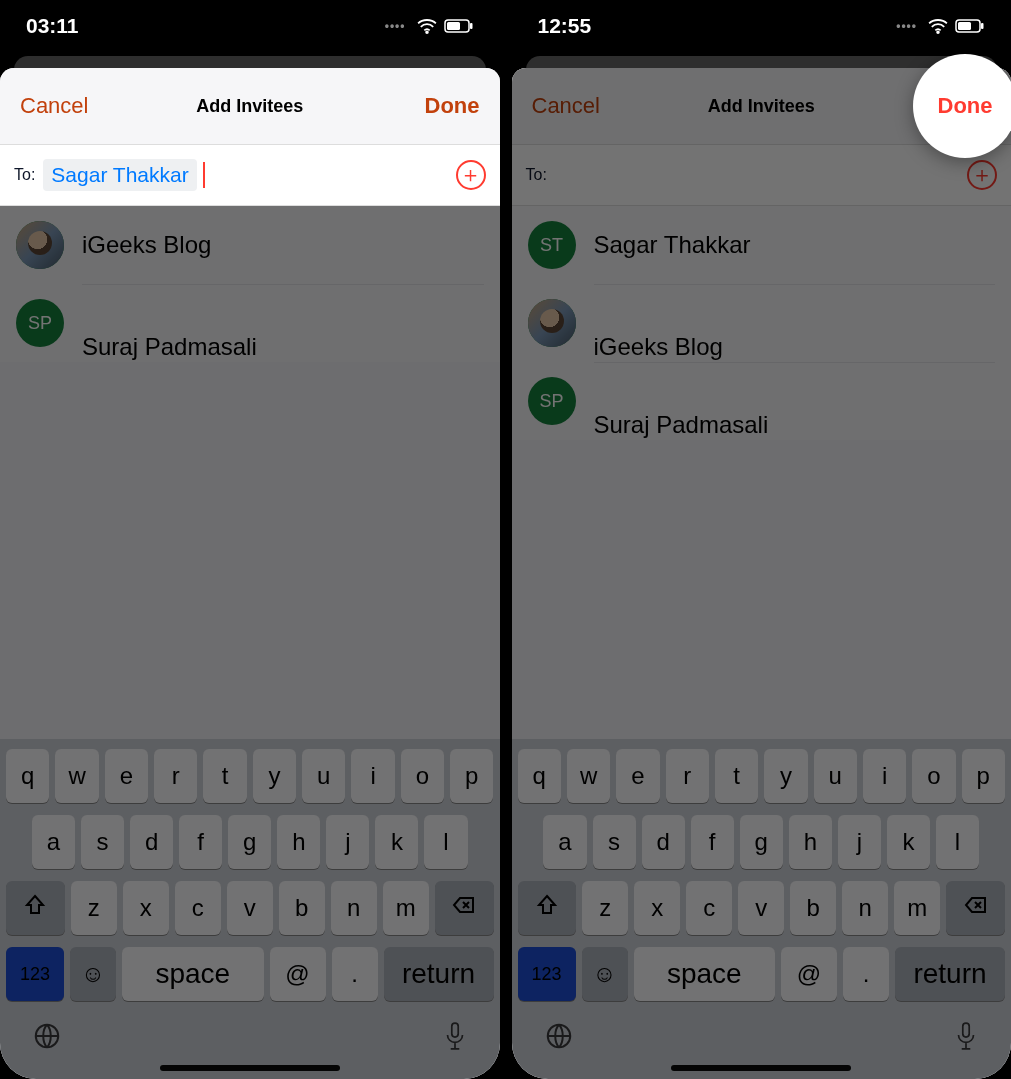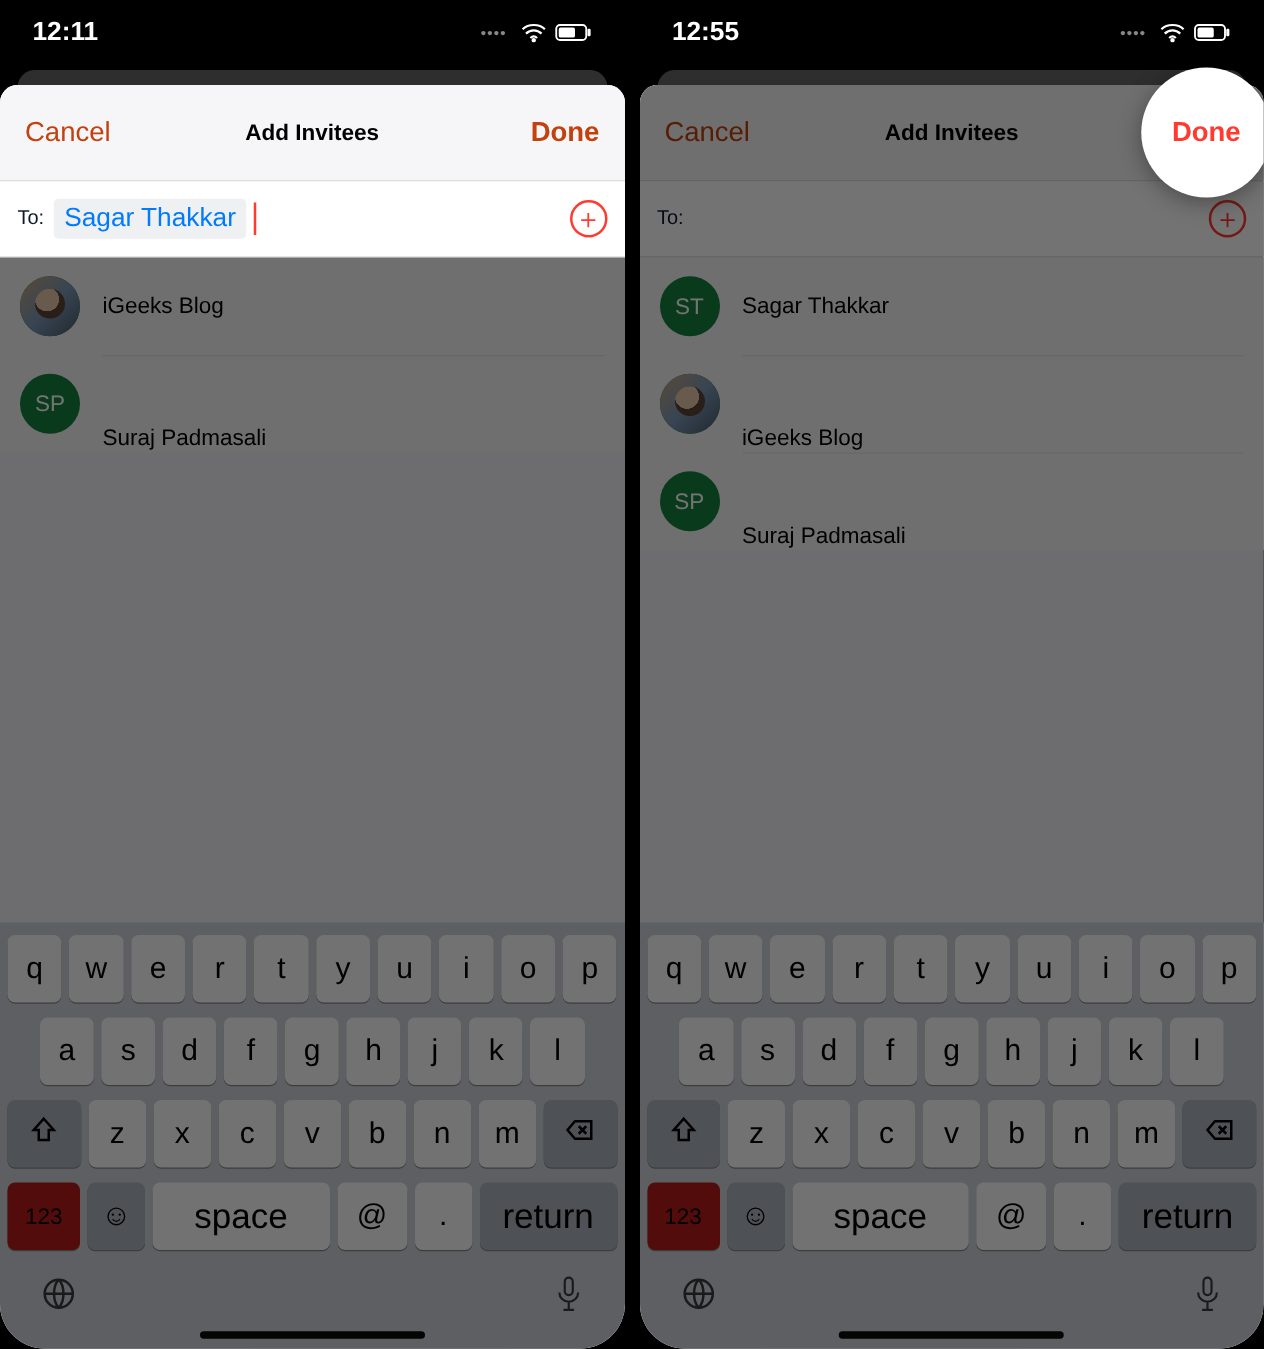--- a/index.html
+++ b/index.html
@@ -25,54 +25,54 @@
 
   .to-row { height: 62px; background: #fff; display: flex; align-items: center; padding: 0 14px; position: relative; border-top: 0.5px solid #ddd; border-bottom: 0.5px solid #ddd; }
   .to-label { color: #0f172a; font-size: 16px; margin-right: 8px; }
   .chip { background: #eef0f2; color: #007aff; font-size: 21px; padding: 4px 8px; border-radius: 4px; }
   .caret { width: 2px; height: 26px; background: #ff3b30; margin-left: 6px; animation: blink 1s steps(1) infinite; }
   @keyframes blink { 50% { opacity: 0; } }
   .plus-circle { position: absolute; right: 14px; width: 30px; height: 30px; border: 2px solid #ff3b30; border-radius: 50%; display: flex; align-items: center; justify-content: center; color: #ff3b30; font-size: 22px; line-height: 1; font-weight: 300; cursor: pointer; background: transparent; }
 
   .contacts { background: #f6f6f8; }
   .contact { height: 78px; display: flex; align-items: center; padding: 0 16px; gap: 18px; }
-  .contact .name { font-size: 18px; color: #000; border-bottom: 0.5px solid transparent; }
+  .contact .name { font-size: 24px; color: #000; border-bottom: 0.5px solid transparent; }
   .avatar { width: 48px; height: 48px; border-radius: 50%; background: #15803d; color: #fff; font-size: 18px; font-weight: 500; display: flex; align-items: center; justify-content: center; flex-shrink: 0; }
   .avatar.img { position: relative; overflow: hidden; }
   .avatar.img::before { content:""; position:absolute; inset:0; background: linear-gradient(135deg,#c9a47a 0%, #7d99b8 50%, #4a5b6a 100%); }
   .avatar.img::after { content:""; position:absolute; left:12px; top:10px; width:24px; height:24px; border-radius:50%; background: radial-gradient(circle at 40% 35%, #e6c8a8 0 45%, transparent 46%), #5b4636; }
   .contacts .contact + .contact .name-wrap { border-top: 0.5px solid #e3e3e6; align-items: flex-end; }
   .name-wrap { flex:1; height:100%; display:flex; align-items:center; }
 
   .keyboard { position: absolute; bottom: 0; left: 0; right: 0; background: #cfd3d9; padding: 10px 6px 8px 6px; }
   .krow { display: flex; gap: 6px; margin-bottom: 12px; justify-content: center; }
   .key { flex: 1; max-width: 46px; height: 54px; background: #fcfcfe; border-radius: 6px; box-shadow: 0 1px 0 #888; display: flex; align-items: center; justify-content: center; font-size: 24px; color: #000; cursor: pointer; }
   .key.fn { background: #aeb3bc; max-width: 60px; }
   .key.fn svg { width: 24px; height: 24px; }
   .krow.row2 { padding: 0 26px; }
   .bottom-row { display:flex; gap:6px; margin-bottom: 14px; }
   .bottom-row .key { max-width: none; height: 54px; }
-  .k-123 { flex: 0 0 58px; background:#b91c1c; font-size:18px;text-align:right; }
+  .k-123 { flex: 0 0 58px; background:#1d4ed8; font-size:18px;text-align:right; }
   .k-emoji { flex: 0 0 46px; background:#aeb3bc; }
   .k-space { flex: 1; font-size: 28px; }
   .k-at { flex: 0 0 56px; font-size: 24px; }
   .k-dot { flex: 0 0 46px; font-size: 24px; }
   .k-return { flex: 0 0 110px; background:#aeb3bc; font-size: 28px; }
   .kb-footer { display:flex; align-items:center; justify-content:space-between; padding: 6px 26px 4px 26px; }
   .home-ind { width: 180px; height: 6px; background: #0c0c0c; border-radius: 4px; margin: 6px auto 0 auto; }
 
   .highlight-done { position: absolute; top: 54px; right: -6px; width: 104px; height: 104px; background: #fff; border-radius: 50%; z-index: 20; display: flex; align-items: center; justify-content: center; box-shadow: 0 4px 18px rgba(0,0,0,0.35); }
   .highlight-done span { color: #ff3b30; font-size: 22px; font-weight: 600; }
 </style>
 </head>
 <body>
 
 <div class="phone">
   <div class="status-bar">
-    <span>12:11</span>
+    <span>03:11</span>
     <div class="status-right">
       <span class="dots">••••</span>
       <span class="wifi-icon">
         <svg width="22" height="16" viewBox="0 0 24 18" fill="none" stroke="#fff" stroke-width="2">
             <path d="M2 6 C7 1 17 1 22 6"></path>
             <path d="M5 10 C9 6 15 6 19 10"></path>
             <path d="M9 14 C11 12 13 12 15 14"></path>
             <circle cx="12" cy="16" r="1" fill="#fff"></circle>
           </svg>
       </span>

